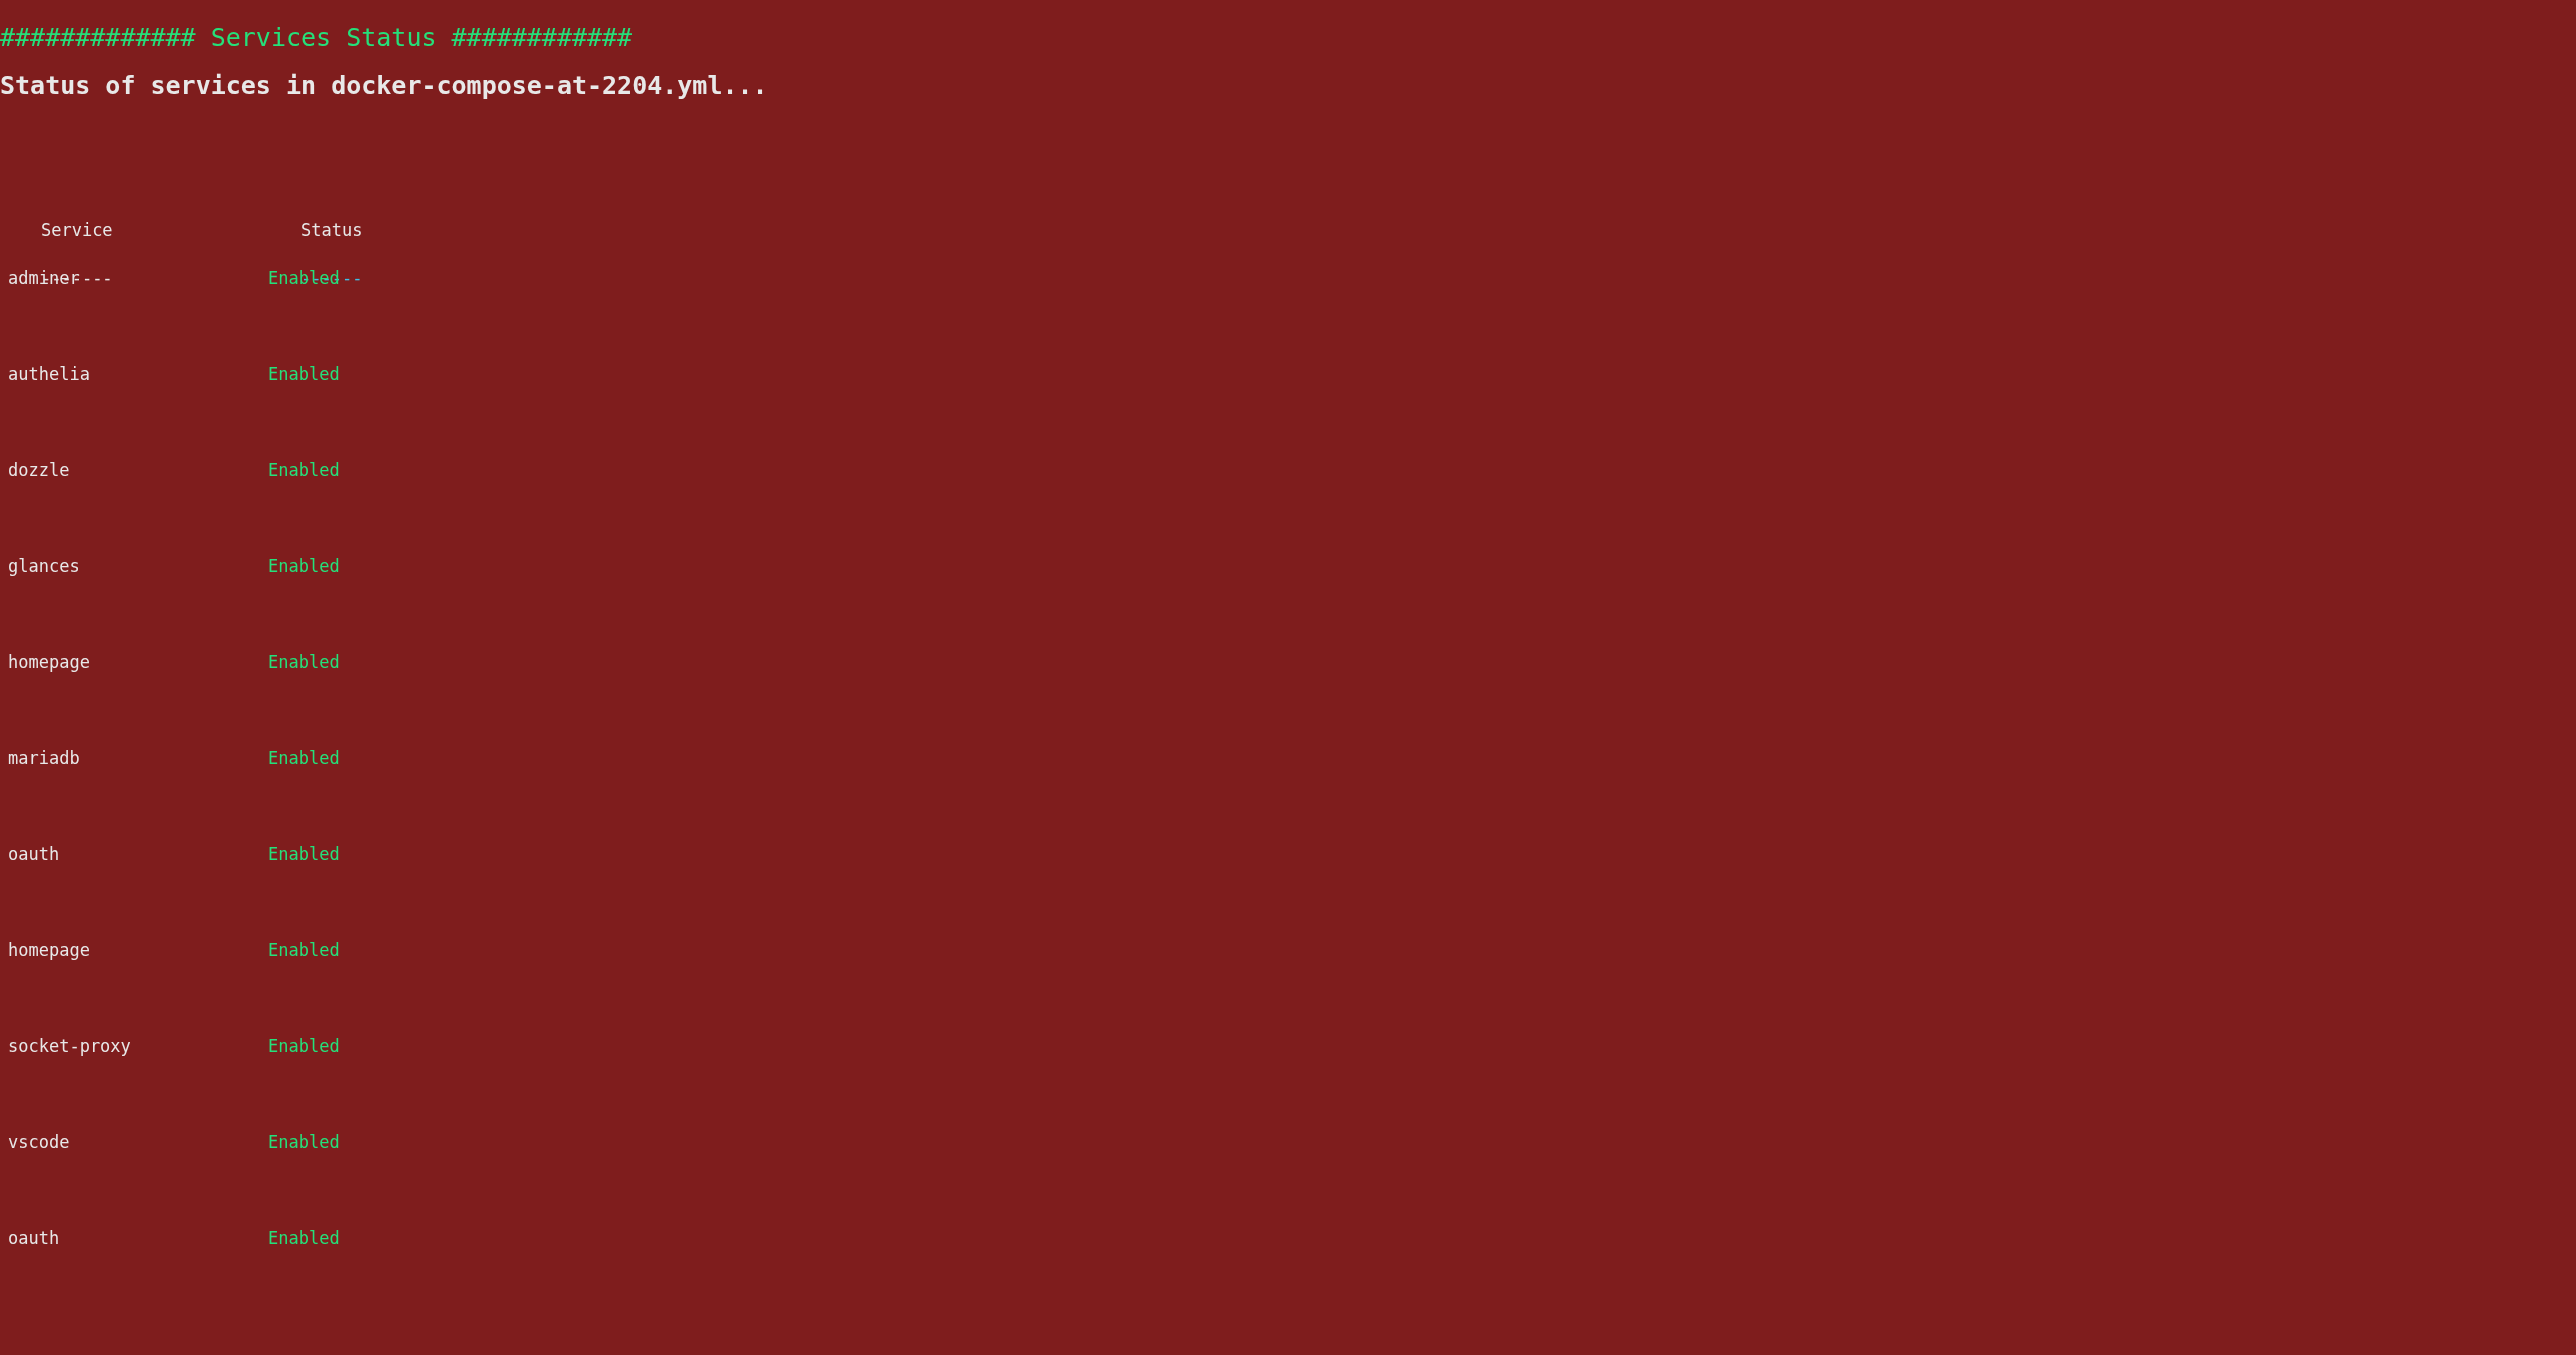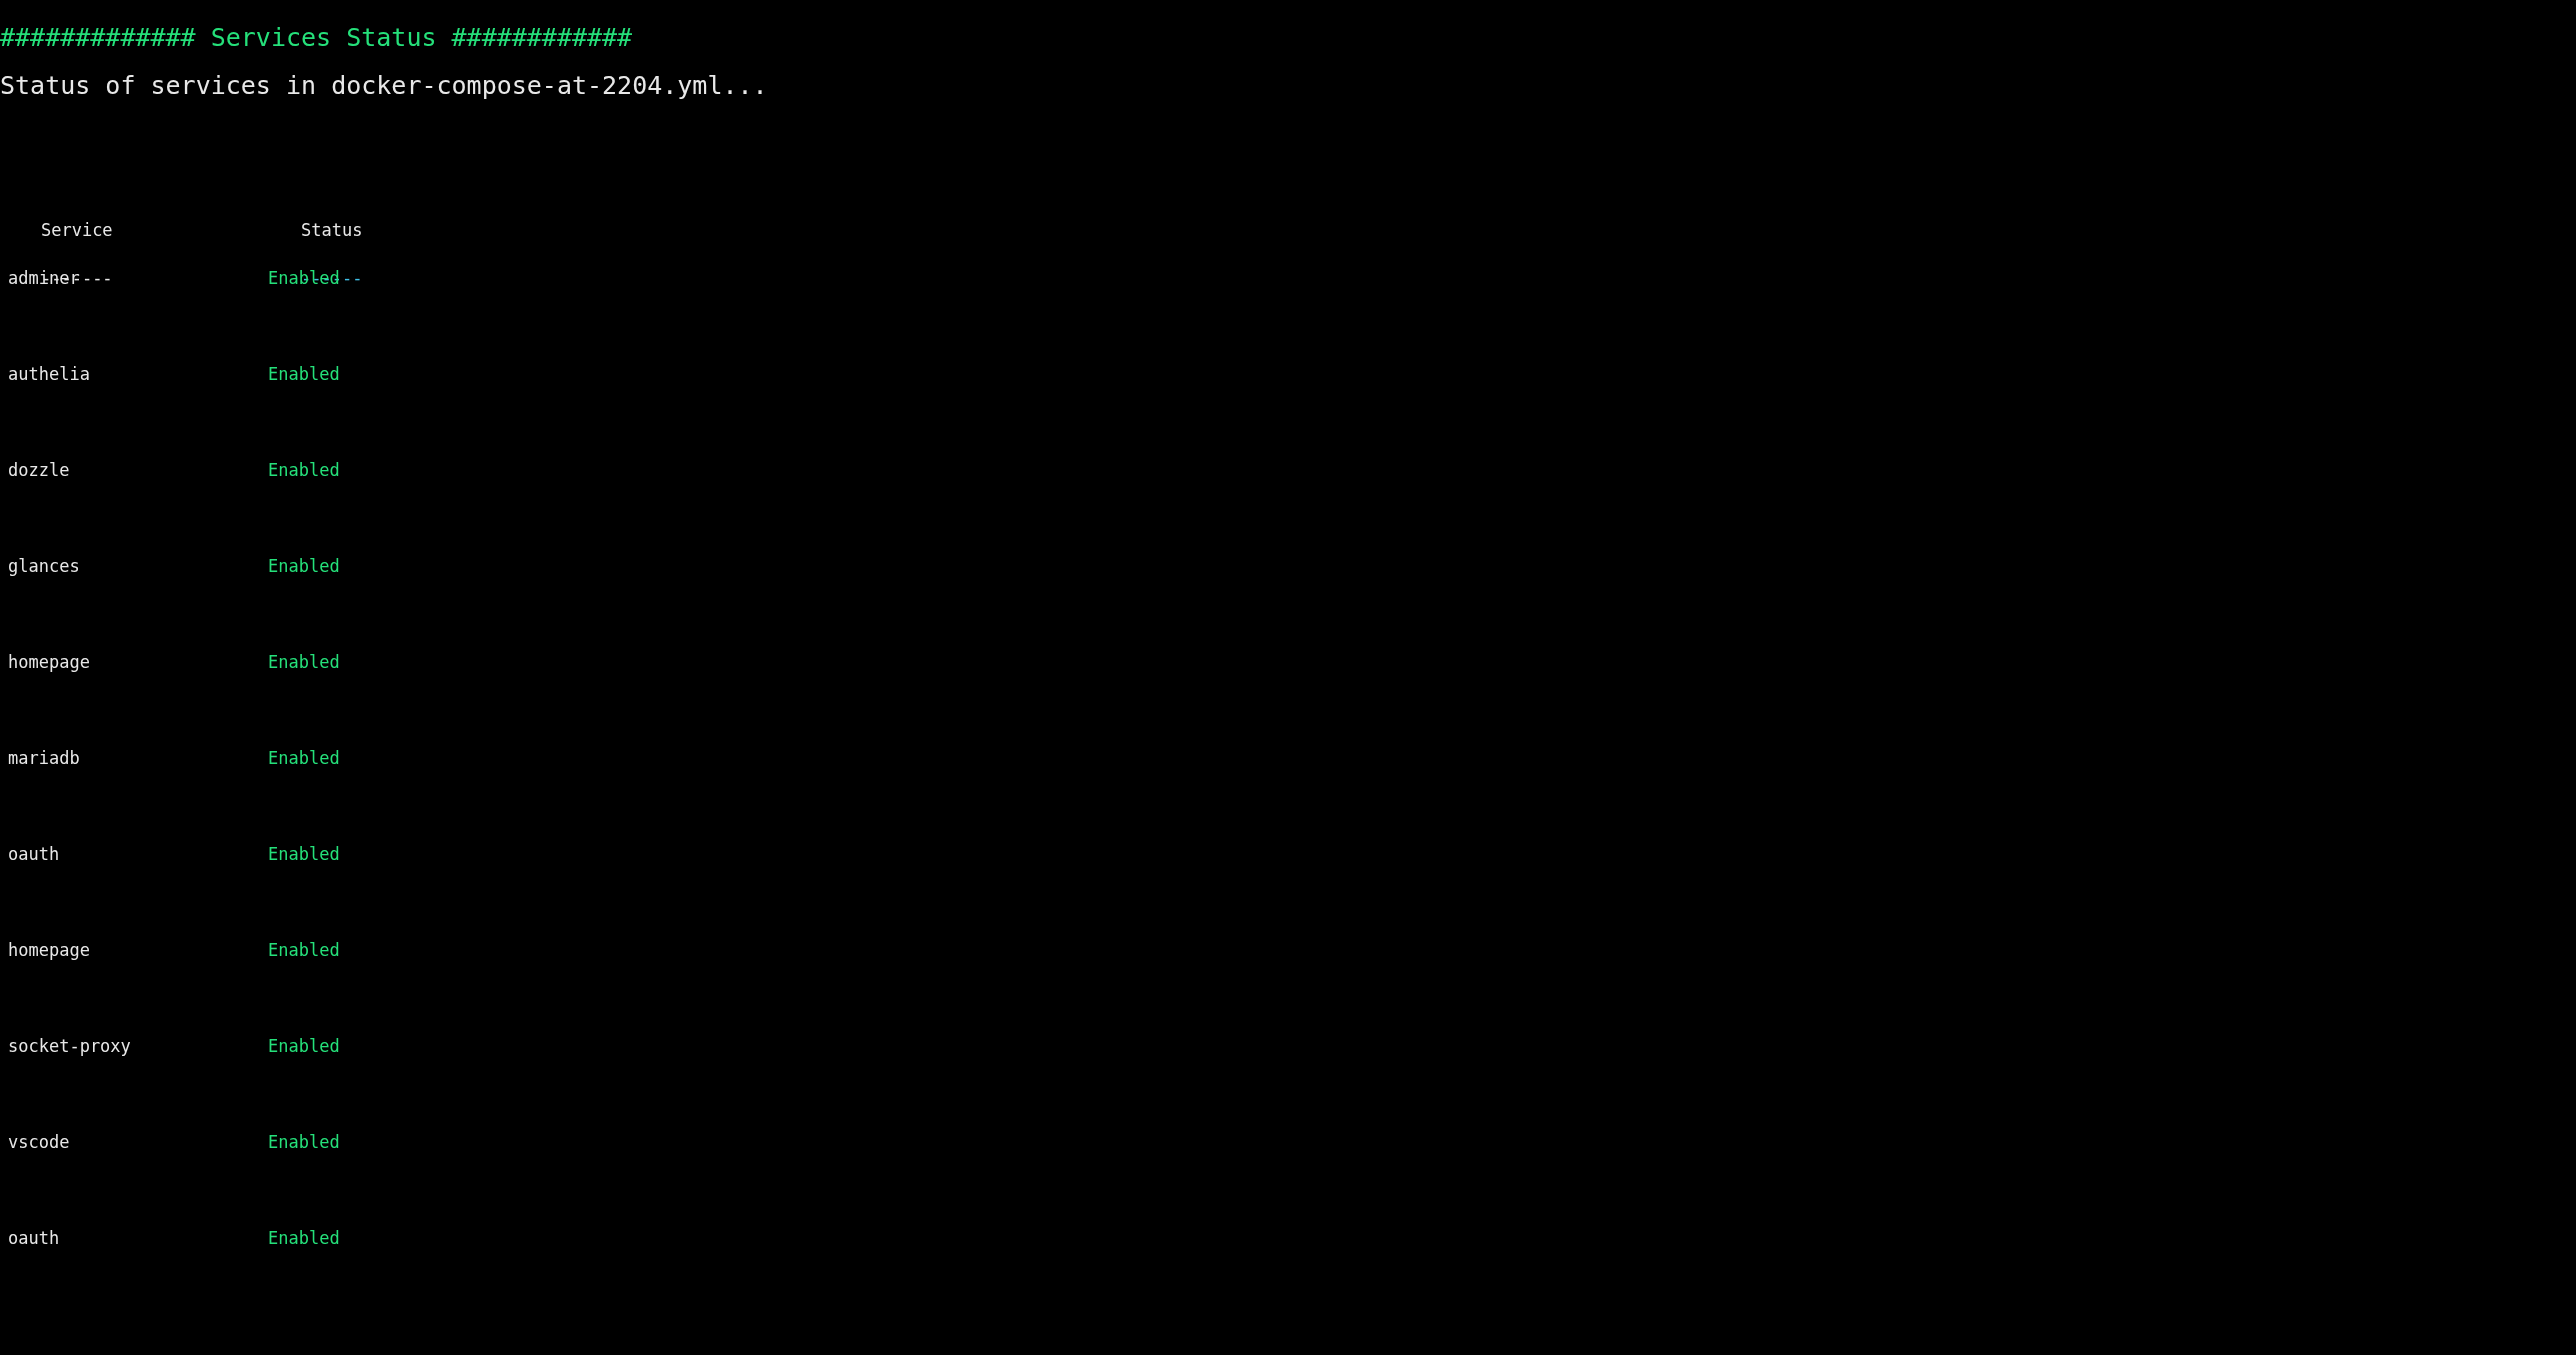--- a/index.html
+++ b/index.html
@@ -11,40 +11,41 @@
     height: 1356px;
     overflow: hidden;
   }
   body {
     font-family: "DejaVu Sans Mono", "Liberation Mono", monospace;
   }
   #terminal {
     position: relative;
     width: 2576px;
     height: 1356px;
-    background: #000000;
+    background: #7f1d1d;
     box-sizing: border-box;
     padding: 14px 0 0 0;
   }
   .line {
     font-size: 25px;
     line-height: 48px;
     height: 48px;
     white-space: pre;
     letter-spacing: 0px;
     color: #e6e6e6;
     margin: 0;
     padding: 0;
     display: block;
   }
   .hdr {
     color: #25e07a;
   }
   .body-text {
     color: #e8e8e8;
+    font-weight: bold;
   }
   .spacer {
     display: block;
     height: 48px;
   }
   .row {
     display: block;
     white-space: pre;
     font-size: 17px;
     line-height: 48px;

